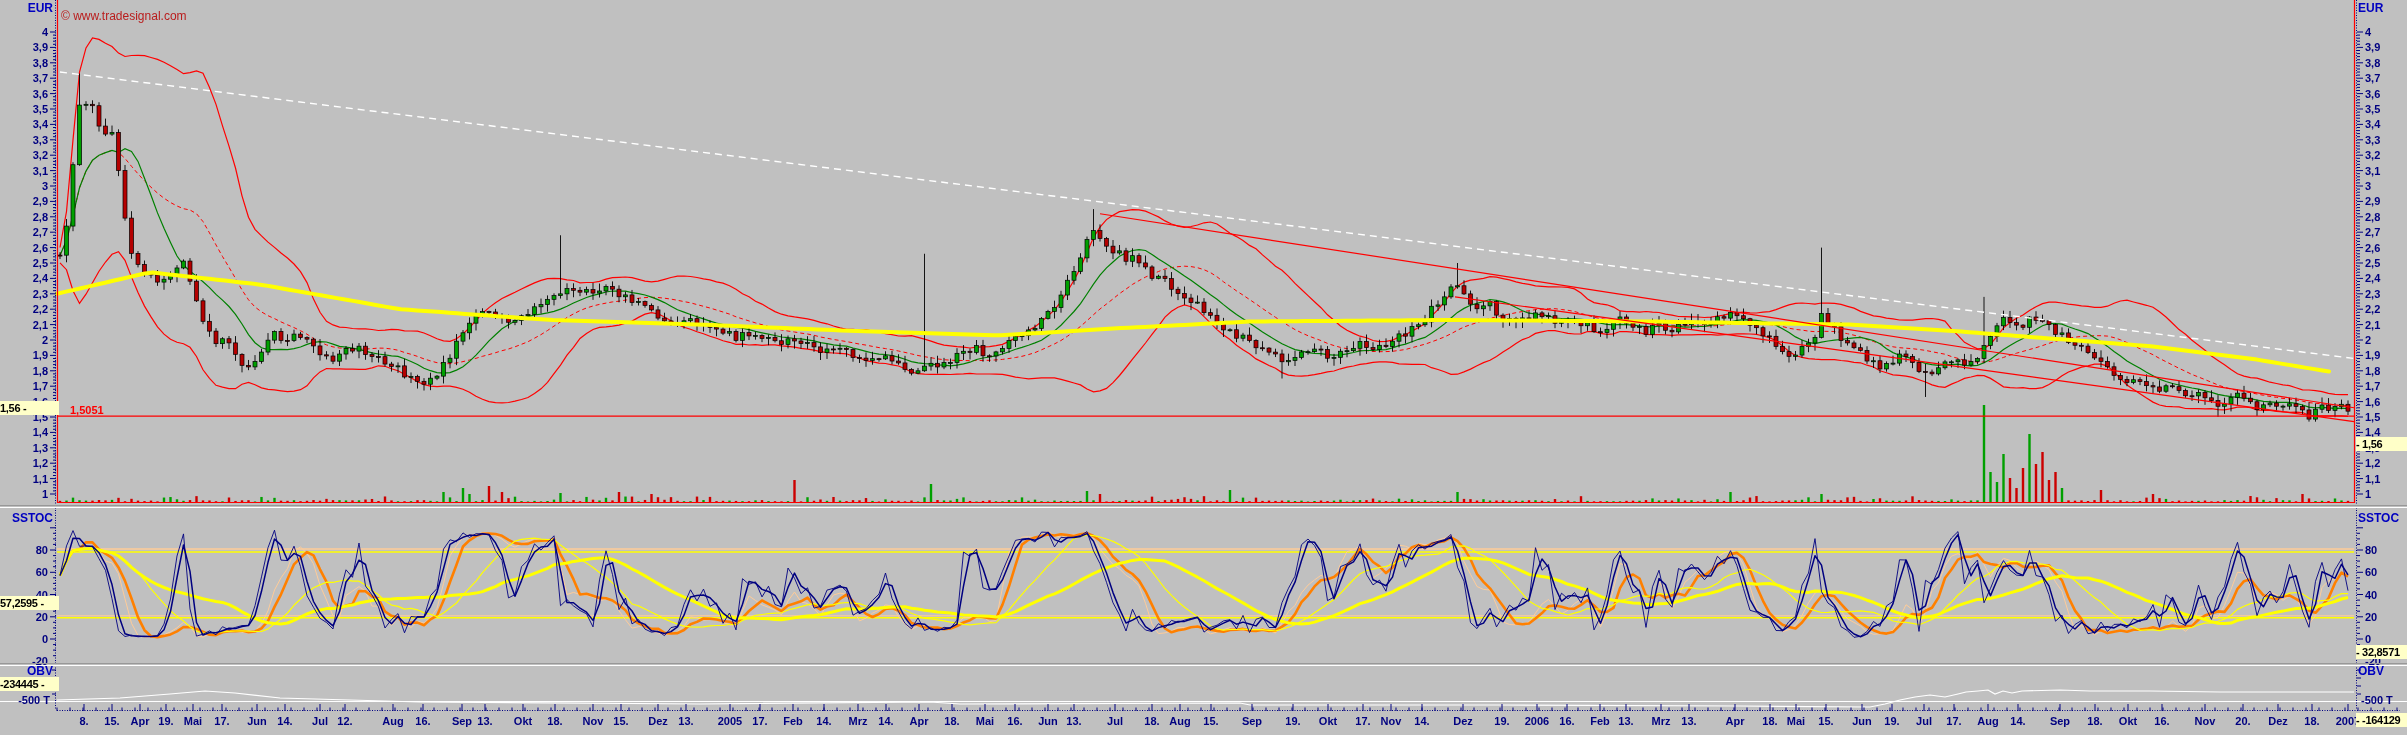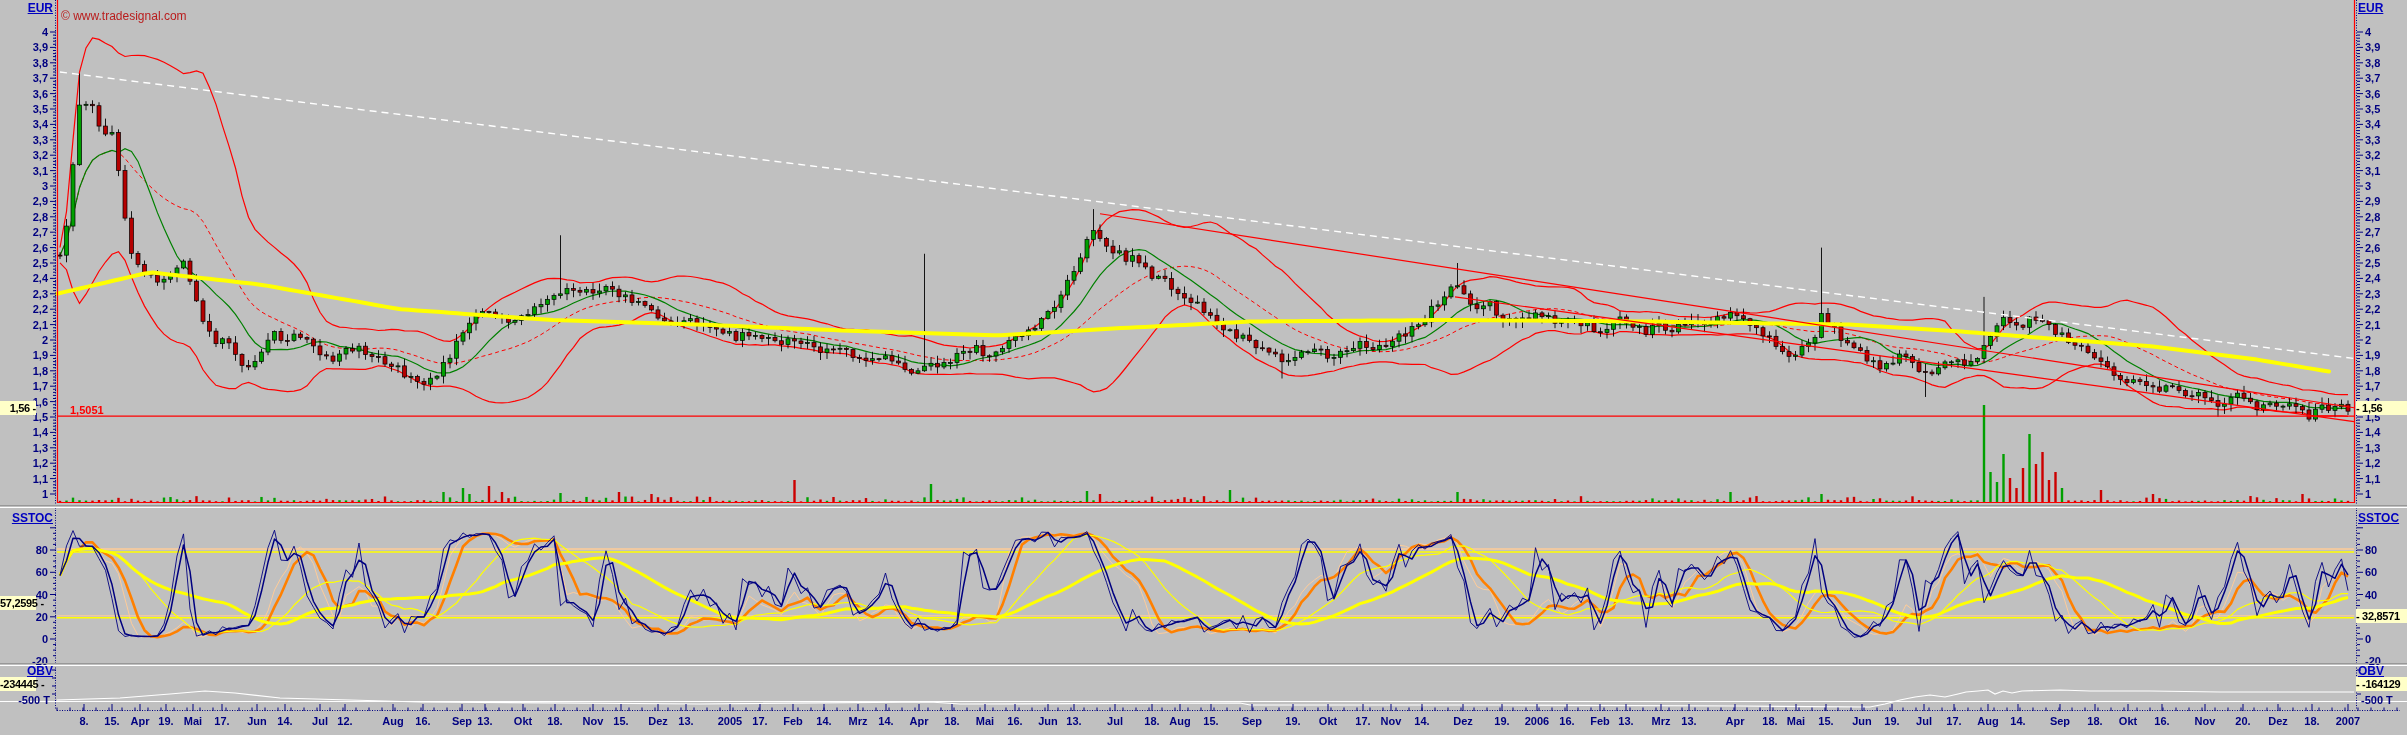--- a/index.html
+++ b/index.html
@@ -1,25 +1,25 @@
 <!DOCTYPE html>
 <html><head>
 <meta charset="utf-8">
 <style>
   html,body{margin:0;padding:0;background:#888;}
   #screen{position:relative;width:2407px;height:735px;background:#c0c0c0;overflow:hidden;
           font-family:"Liberation Sans",sans-serif;}
   #chart-svg{position:absolute;left:0;top:0;}
-  .ttl{position:absolute;font:700 12px "Liberation Sans",sans-serif;color:#0000c0;white-space:nowrap;text-decoration:underline;}
+  .ttl{position:absolute;font:700 12px "Liberation Sans",sans-serif;color:#0000c0;white-space:nowrap;}
   .ttl.lft{left:0;width:53px;text-align:right;}
   .cpy{position:absolute;left:61px;top:9px;font:400 12px "Liberation Sans",sans-serif;color:#b91c1c;}
   .tag{position:absolute;background:#ffffc8;color:#000;font:700 11px "Liberation Sans",sans-serif;
        height:14px;line-height:14px;white-space:nowrap;letter-spacing:-0.3px;}
-  .tag.lft{left:0;width:36px;text-align:right;}
-  .tag.rgt{left:2356px;width:51px;text-align:left;}
+  .tag.lft{left:0;width:59px;text-align:left;}
+  .tag.rgt{left:2356px;width:51px;text-align:left;margin-top:36px;}
   .axlbl{position:absolute;font:700 11px "Liberation Sans",sans-serif;color:#000080;white-space:nowrap;}
   .hlbl{position:absolute;font:700 11px "Liberation Sans",sans-serif;color:#ff0000;}
   .sep{position:absolute;left:0;width:2407px;height:1px;background:#fff;}
   .sepd{position:absolute;left:0;width:2407px;height:1px;background:#989898;}
 </style>
 </head>
 <body>
 
 <div id="screen">
   <svg id="chart-svg" width="2407" height="735">

